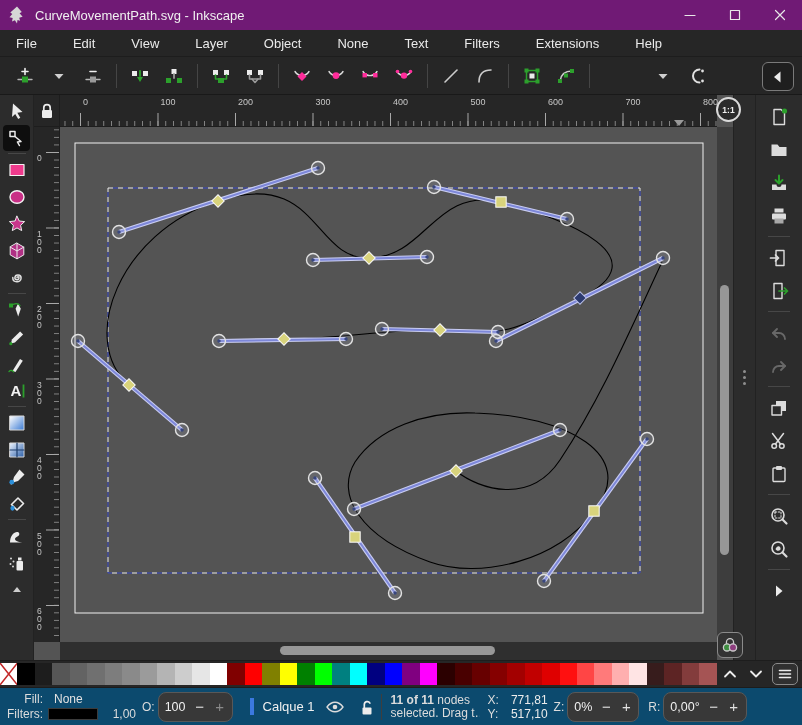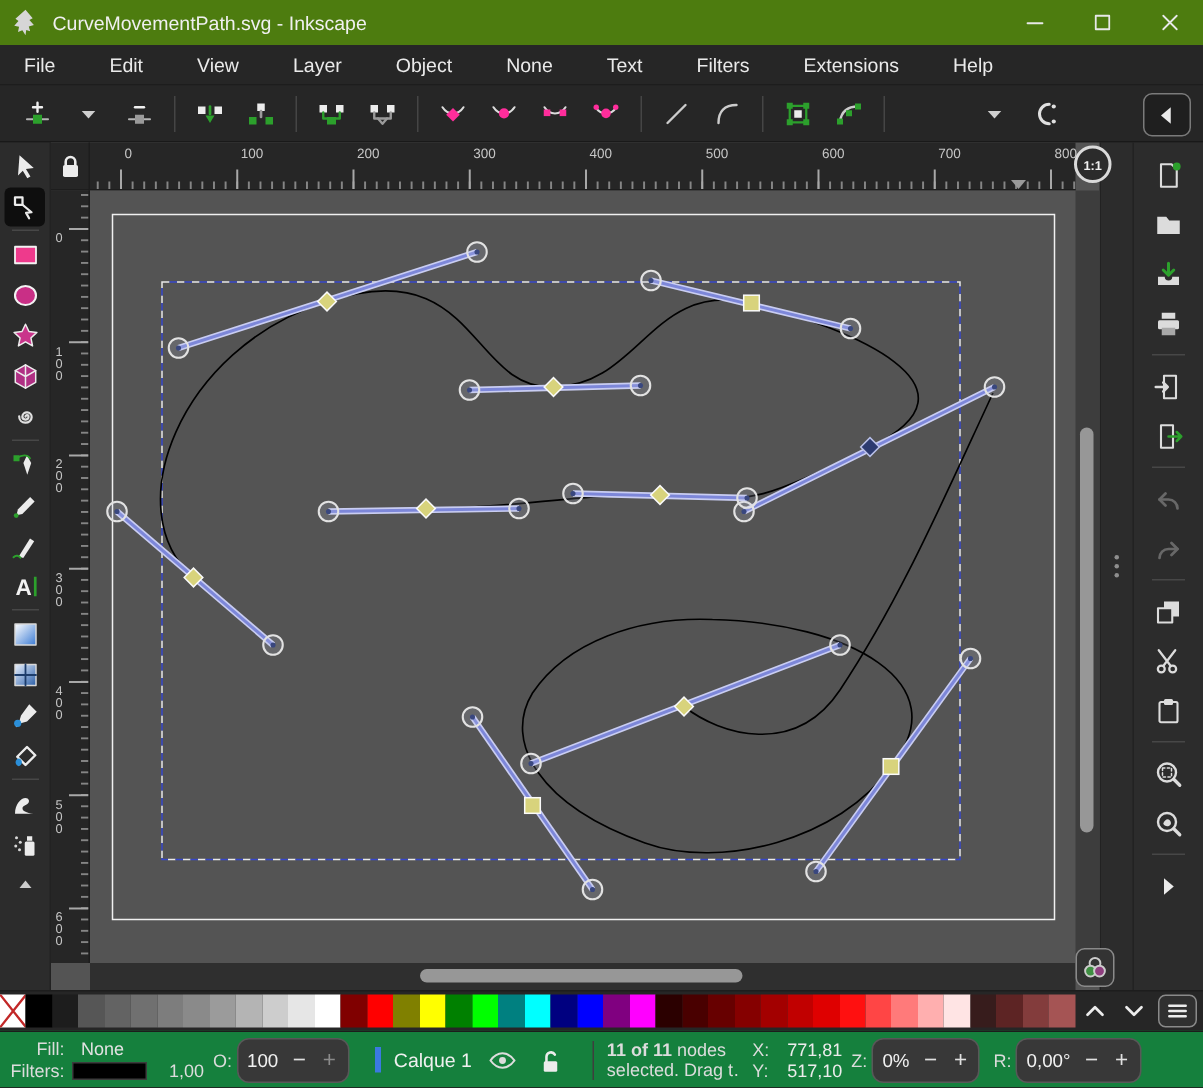--- a/index.html
+++ b/index.html
@@ -1,21 +1,21 @@
 <!DOCTYPE html>
 <html><head>
 <meta charset="utf-8">
 <style>
   html,body{margin:0;padding:0;background:#111;}
   *{box-sizing:border-box;}
   #app{position:relative;width:802px;height:725px;background:#262626;overflow:hidden;
        font-family:"Liberation Sans",sans-serif;color:#e6e6e6;font-size:13px;}
   svg{display:block;}
   
-  .titlebar{height:30px;background:#4d7c0f;display:flex;align-items:center;}
+  .titlebar{height:30px;background:#701a75;display:flex;align-items:center;}
   .logo{width:20px;height:20px;margin:0 8px 0 7px;}
   .title{font-size:13px;color:#f0f0f0;}
   .winbtns{margin-left:auto;display:flex;height:30px;}
   .winbtn{width:45px;height:30px;display:flex;align-items:center;justify-content:center;}
   
   .menubar{height:27px;background:#262626;display:flex;align-items:center;padding-left:6px;
            border-bottom:1px solid #1d1d1d;gap:16px;}
   .menu-item{padding:4px 10px;font-size:13px;color:#eaeaea;}
   
   .toolbar{height:38px;background:#262626;display:flex;align-items:center;padding-left:8px;
@@ -62,36 +62,36 @@
   .cms-box{position:absolute;left:683px;top:537px;width:26px;height:26px;border:1px solid #8a8a8a;border-radius:6px;
            background:#333;display:flex;align-items:center;justify-content:center;z-index:5;}
   
   .palette{height:27px;background:#262626;border-top:1px solid #1d1d1d;display:flex;align-items:center;padding:0 2px 0 0;}
   .swatches{flex:1;display:flex;height:22px;}
   .swatch{flex:1;}
   .swatch.none{background:#fff;}
   .pal-btn{width:26px;height:22px;display:flex;align-items:center;justify-content:center;}
   .pal-btn.menu{border:1px solid #8a8a8a;border-radius:5px;background:#303030;margin-left:3px;margin-right:2px;}
   
-  .statusbar{height:38px;background:#15803d;border-top:1px solid #1c1c1c;display:flex;align-items:center;
+  .statusbar{height:38px;background:#0c4a6e;border-top:1px solid #1c1c1c;display:flex;align-items:center;
              padding:0 4px;font-size:12px;color:#dcdcdc;}
   .fillstroke{display:grid;grid-template-columns:42px 54px 34px;grid-auto-rows:15px;align-items:center;margin-left:2px;}
   .fs-label{text-align:right;padding-right:5px;font-size:12px;}
   .fs-none{color:#e2e2e2;padding-left:6px;}
   .stroke-swatch{width:50px;height:12px;background:#000;border:1px solid #3c3c3c;}
   .fs-width{text-align:right;font-size:12px;}
   .spin{display:flex;align-items:center;background:#383838;border:1px solid #585858;border-radius:8px;height:30px;padding:0 2px;margin:0 3px;}
   .spin .val{text-align:center;font-size:12.5px;color:#f0f0f0;padding:0 4px;}
   .sbtn{width:20px;text-align:center;font-size:15px;color:#e0e0e0;}
   .sbtn.dim{color:#8a8a8a;}
   .slabel{margin-left:6px;font-size:12px;}
   .layerblk{display:flex;align-items:center;gap:9px;margin-left:14px;}
   .layerbar{width:4px;height:17px;background:#3b79e0;}
   .layername{font-size:13px;color:#f0f0f0;}
-  .msgblk{width:99px;margin-left:18px;padding-left:9px;border-left:1px solid #3e3e3e;line-height:13px;
+  .msgblk{width:99px;margin-left:4px;padding-left:9px;border-left:1px solid #3e3e3e;line-height:13px;
           font-size:12px;white-space:nowrap;overflow:hidden;}
   .xyblk{display:grid;grid-template-columns:16px 44px;grid-auto-rows:14px;margin-left:8px;align-items:center;}
   .xyblk .lab{text-align:left;}
   .xyblk .num{text-align:right;color:#ececec;}
   .iconbtn{display:flex;align-items:center;justify-content:center;width:22px;height:22px;}
 </style>
 </head>
 <body>
 
 <div id="app">

